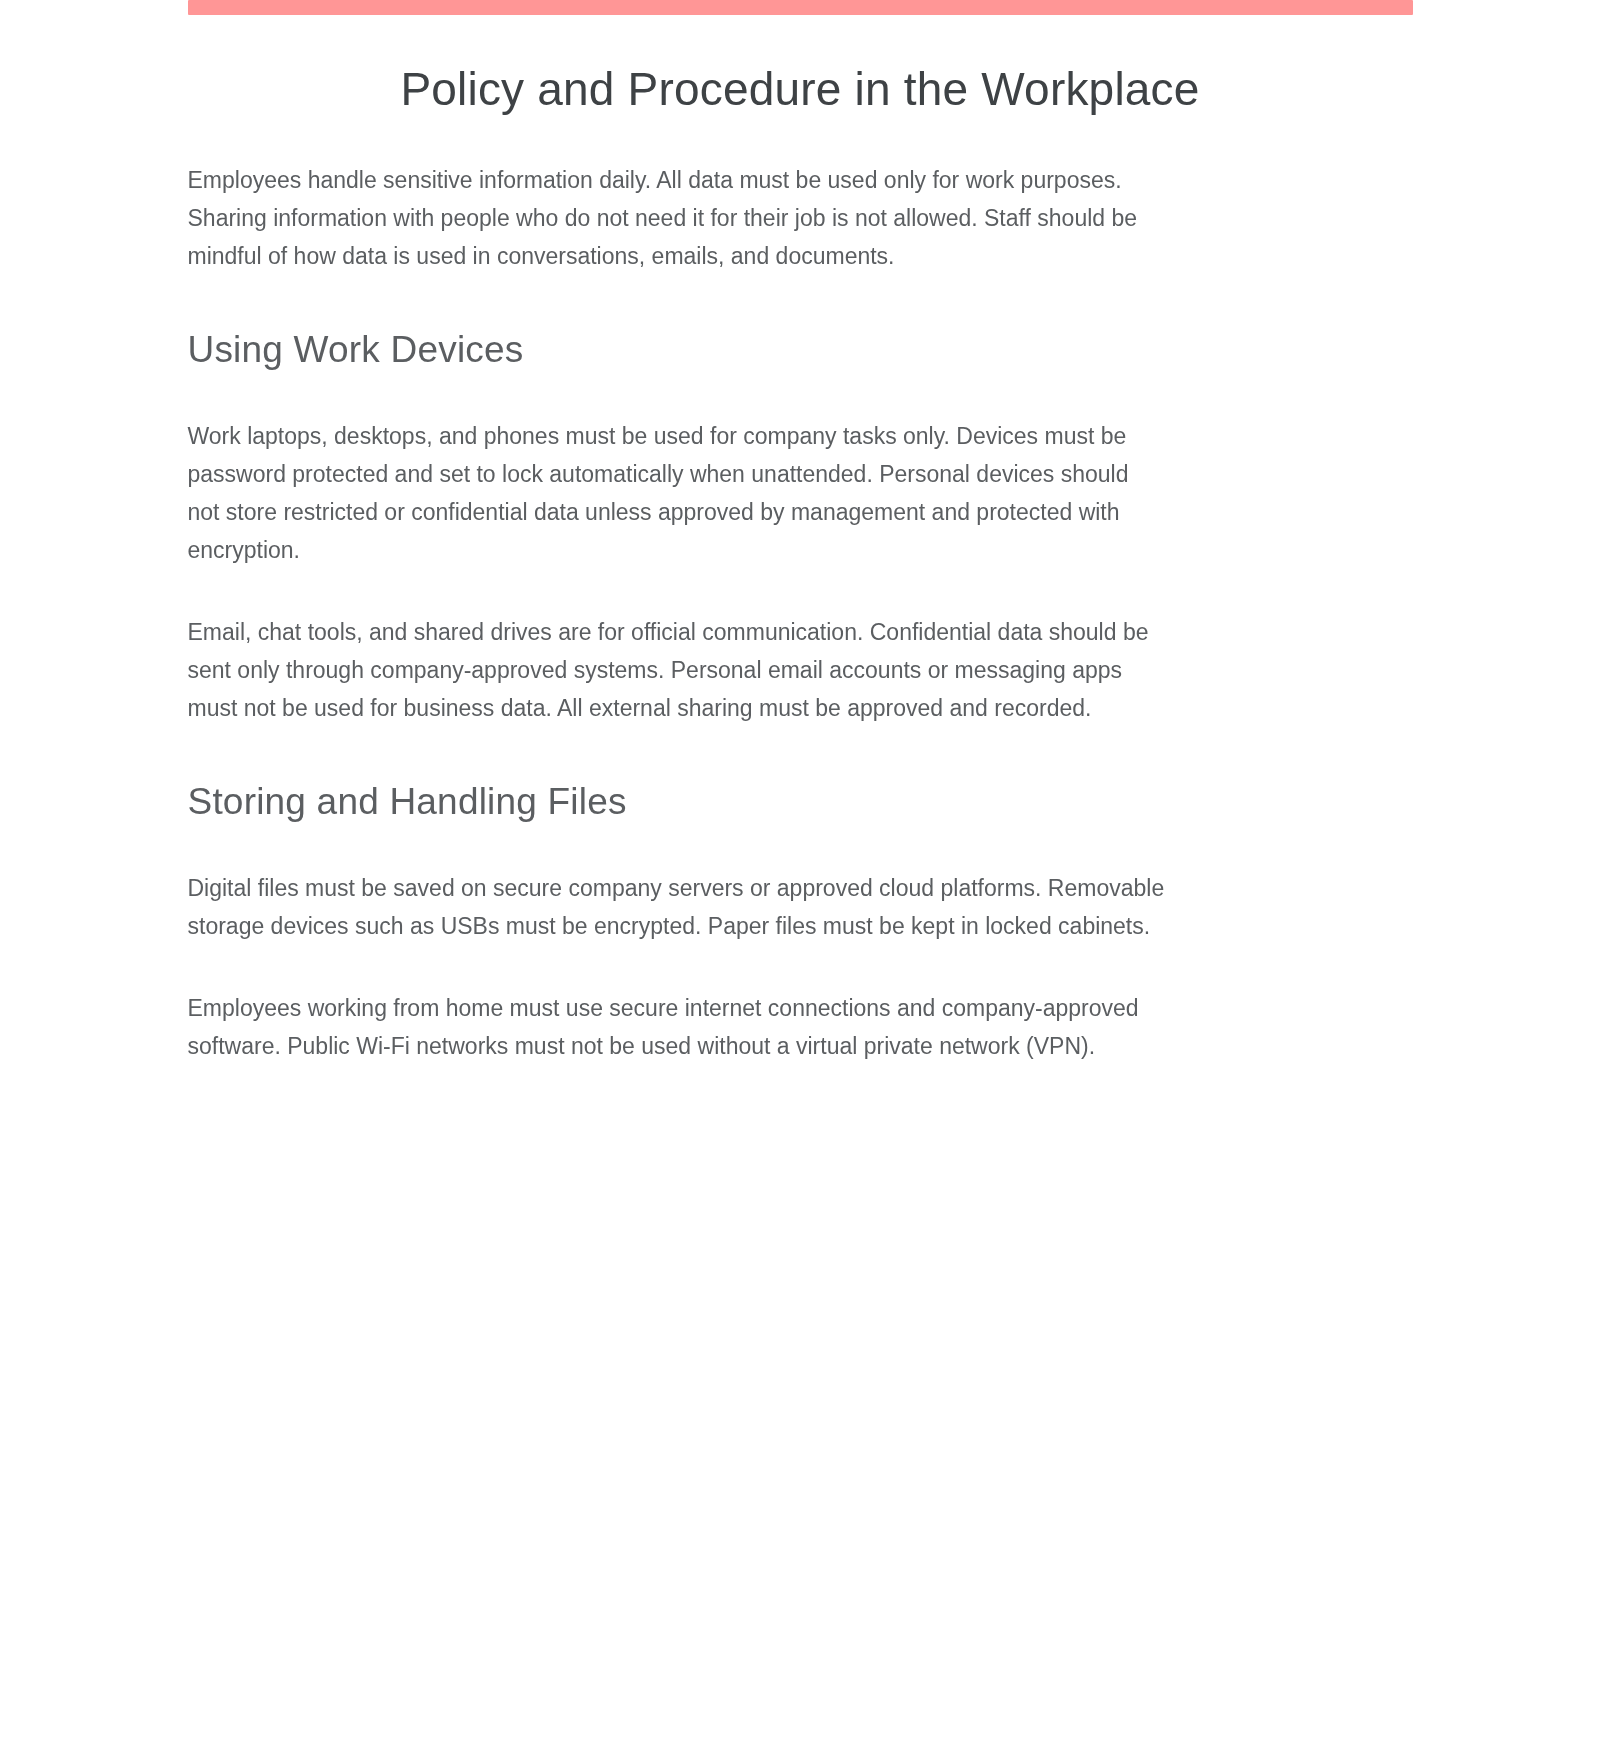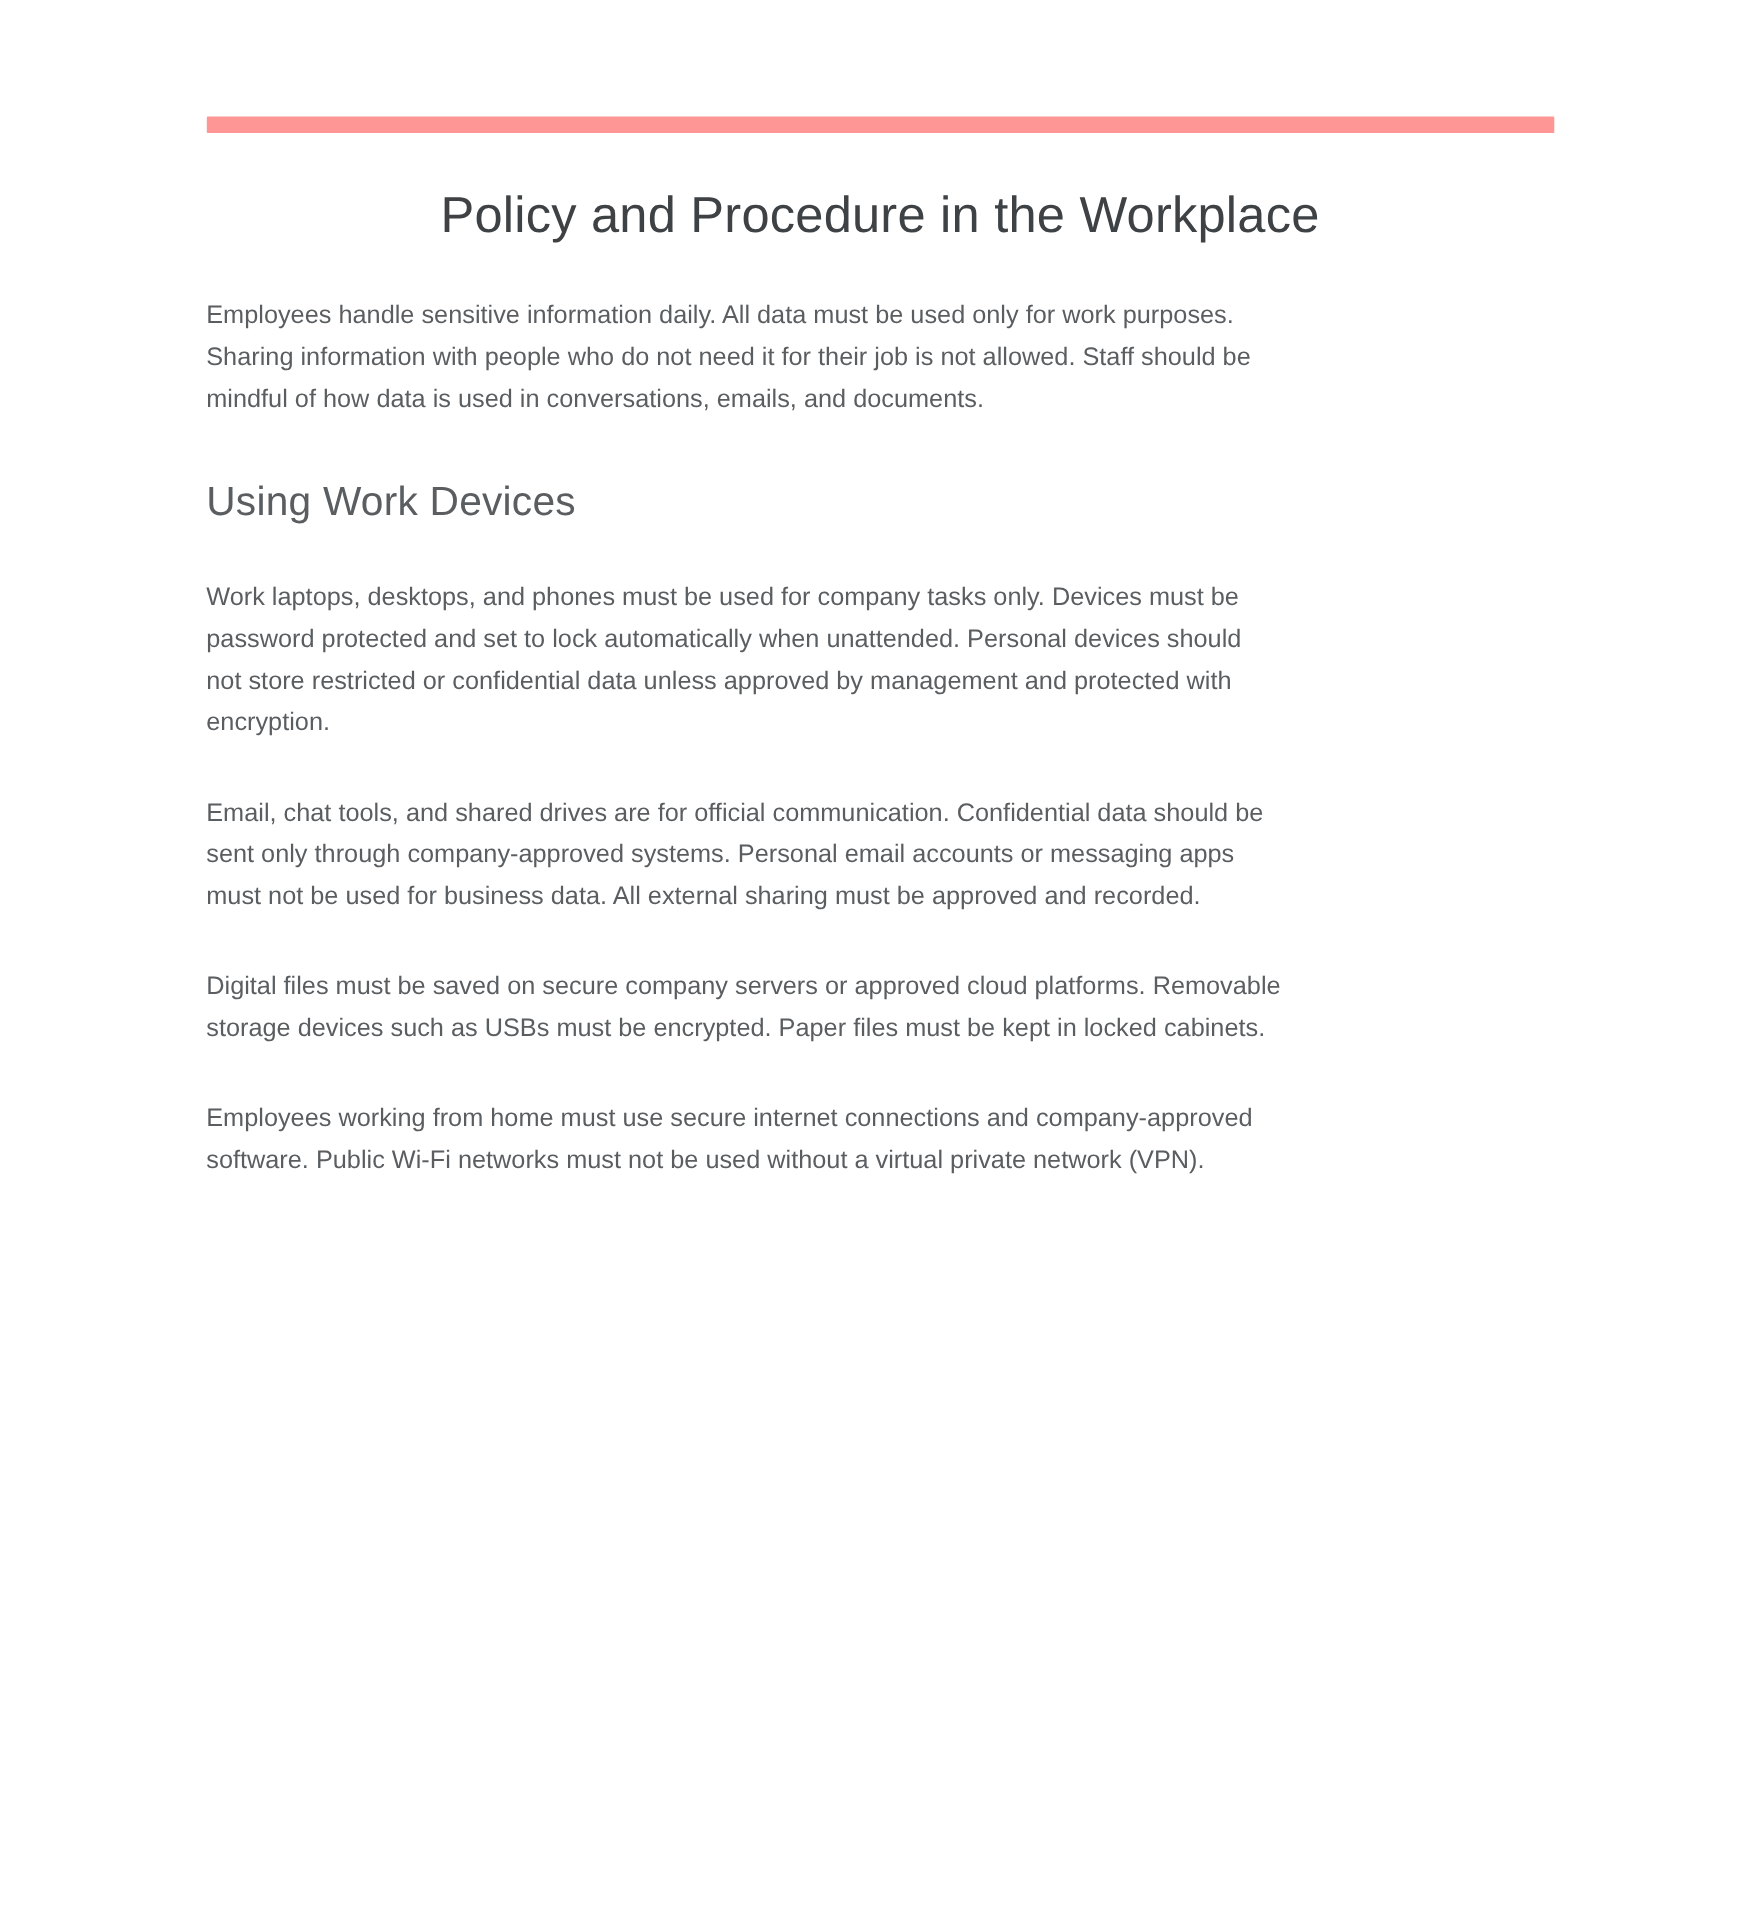--- a/index.html
+++ b/index.html
@@ -9,21 +9,20 @@
   }
   body {
     width: 1600px;
     height: 1747px;
     font-family: "Liberation Sans", sans-serif;
     -webkit-font-smoothing: antialiased;
   }
   .page {
     width: 1225px;
     margin: 0 auto;
-    padding-top: 106px;
     box-sizing: content-box;
   }
   .accent-bar {
     height: 15px;
     background: #ff9696;
     border-radius: 1px;
   }
   .doc-title {
     margin: 46px 0 0 0;
     font-size: 46px;
@@ -85,20 +84,21 @@
 encryption.</p>
   </section>
 
   <section>
     <p class="section-body">Email, chat tools, and shared drives are for official communication. Confidential data should be
 sent only through company-approved systems. Personal email accounts or messaging apps
 must not be used for business data. All external sharing must be approved and recorded.</p>
   </section>
 
   <section>
+    <h2 class="section-heading">Storing and Handling Files</h2>
     <p class="section-body">Digital files must be saved on secure company servers or approved cloud platforms. Removable
 storage devices such as USBs must be encrypted. Paper files must be kept in locked cabinets.</p>
   </section>
 
   <section>
     <p class="section-body">Employees working from home must use secure internet connections and company-approved
 software. Public Wi-Fi networks must not be used without a virtual private network (VPN).</p>
   </section>
 
 </div>

